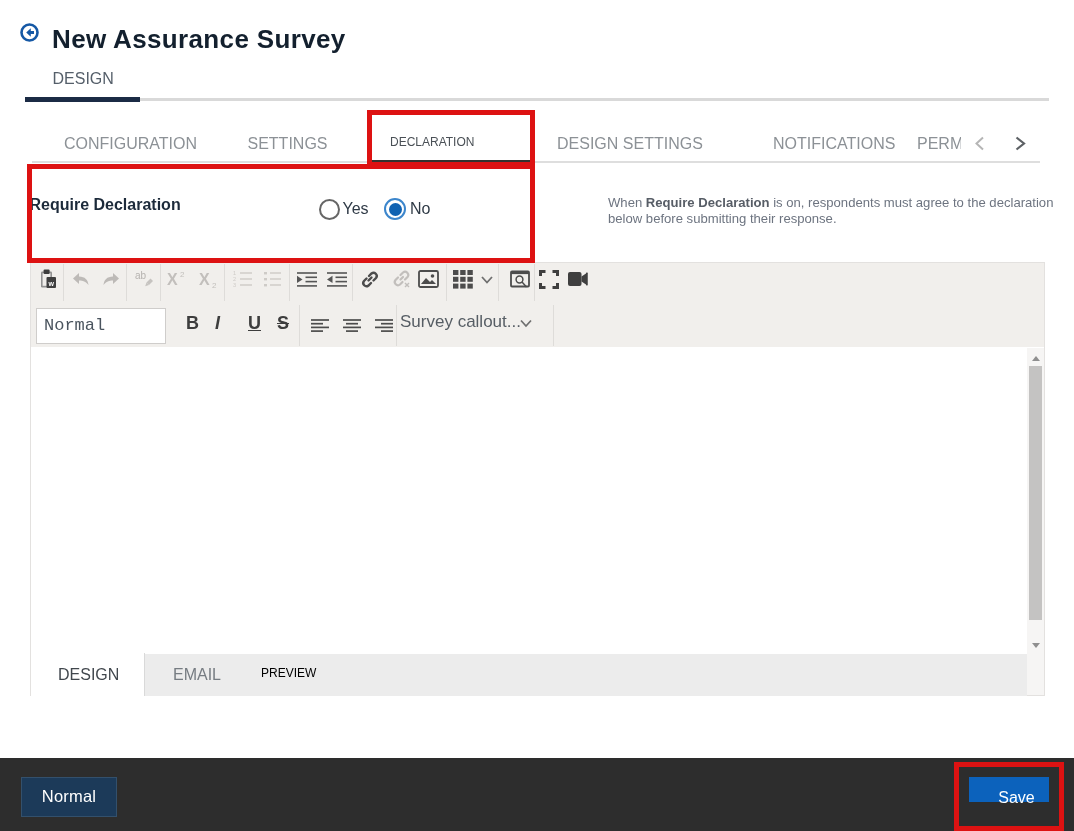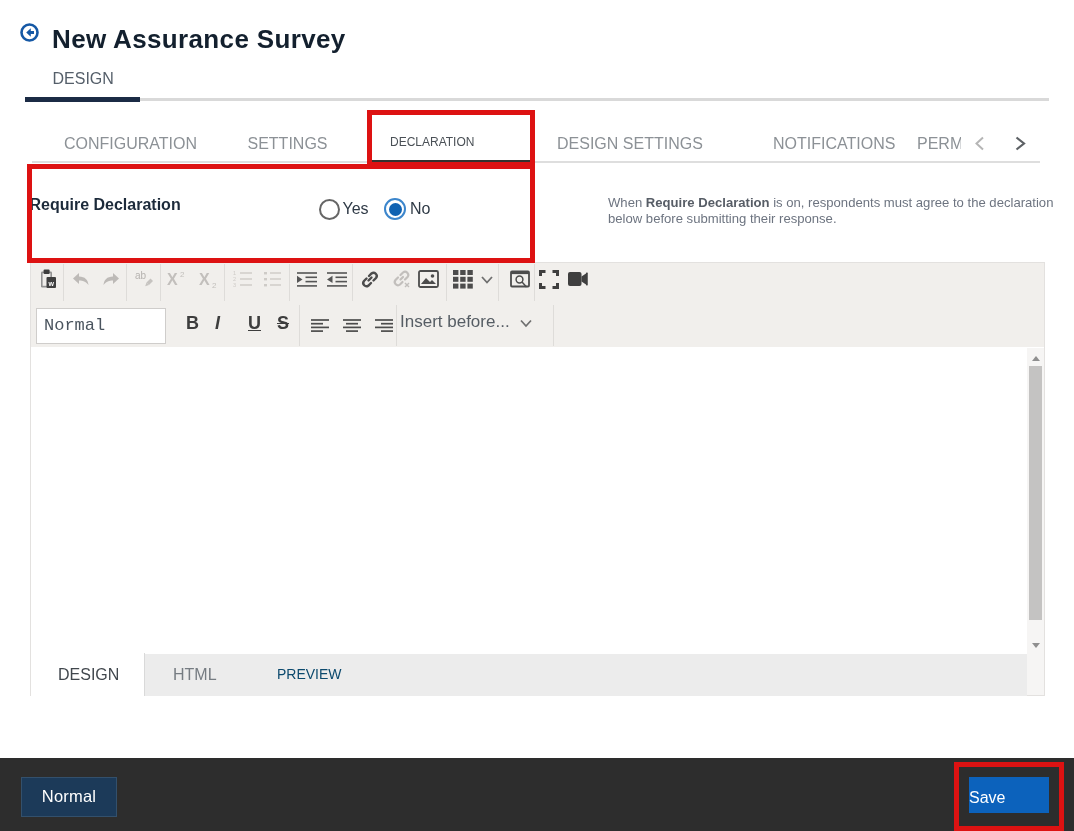--- a/index.html
+++ b/index.html
@@ -211,41 +211,41 @@
     </g>
 </svg>
 <svg class="abs" style="left:375px; top:319px;" width="18" height="13" viewBox="0 0 18 13">
   <g stroke="#4c4c4c" stroke-width="1.7">
       <line x1="0" y1="1" x2="18" y2="1"></line>
       <line x1="6" y1="4.7" x2="18" y2="4.7"></line>
       <line x1="0" y1="8.4" x2="18" y2="8.4"></line>
       <line x1="6" y1="12.1" x2="18" y2="12.1"></line>
     </g>
 </svg>
-<div class="abs" style="left:400px; top:311.5px; font-size:17px; color:#565d64;">Insert before...</div>
+<div class="abs" style="left:400px; top:311.5px; font-size:17px; color:#565d64;">Survey callout...</div>
 <svg class="abs" style="left:520px; top:319px;" width="12" height="9" viewBox="0 0 12 9">
   <path d="M1 1.5 L6 7 L11 1.5" fill="none" stroke="#6f6f6f" stroke-width="1.7"></path>
 </svg>
 
 <div class="abs" style="left:31px; top:347px; width:1013px; height:306px; background:#ffffff;"></div>
 
 <div class="abs" style="left:1027px; top:348px; width:17px; height:347px; background:#f6f5f4;"></div>
 <div class="abs" style="left:1029px; top:366px; width:13px; height:254px; background:#c4c3c2;"></div>
 <svg class="abs" style="left:1031px; top:355px;" width="10" height="8" viewBox="0 0 10 8">
     <path d="M5 1 L9 6 L1 6 Z" fill="#8f8f8f"></path>
   </svg>
 <svg class="abs" style="left:1031px; top:641px;" width="10" height="8" viewBox="0 0 10 8">
     <path d="M1 2 L9 2 L5 7 Z" fill="#8f8f8f"></path>
   </svg>
 
 <div class="abs" style="left:31px; top:654px; width:996px; height:42px; background:#ececec;"></div>
 <div class="abs" style="left:31px; top:653px; width:114px; height:43px; background:#ffffff; border-right:1px solid #d9d9d9;"></div>
 <div class="abs" style="left:58px; top:666px; font-size:16px; color:#41474d;">DESIGN</div>
-<div class="abs" style="left:173px; top:666px; font-size:16px; color:#767c82;">HTML</div>
-<div class="abs" style="left:277px; top:666px; font-size:14px; color:#0c4a6e;">PREVIEW</div>
+<div class="abs" style="left:173px; top:666px; font-size:16px; color:#767c82;">EMAIL</div>
+<div class="abs" style="left:261px; top:666px; font-size:12px; color:#000000;">PREVIEW</div>
 
 <div class="abs" style="left:0px; top:758px; width:1074px; height:73px; background:#2d2d2d;"></div>
 <div class="abs" style="left:21px; top:777px; width:96px; height:40px; background:#1c3a59; border:1.5px solid #33506c; color:#ffffff; font-size:16.5px; letter-spacing:0.2px; text-align:center; line-height:36px;">Normal</div>
-<div class="abs" style="left:969px; top:777px; width:80px; height:36px; background:#0c62bc; color:#ffffff; font-size:16px; line-height:41px;">Save</div>
+<div class="abs" style="left:969px; top:777px; width:80px; height:25px; background:#0c62bc; color:#ffffff; font-size:16px; text-align:center; line-height:41px;padding-left:15px;">Save</div>
 
 <div class="abs" style="left:367px; top:110px; width:168px; height:57px; border:5px solid #dd1212; z-index:50;"></div>
 <div class="abs" style="left:27px; top:164px; width:508px; height:99px; border:5px solid #dd1212; z-index:50;"></div>
 <div class="abs" style="left:954px; top:762px; width:110px; height:69px; border:5px solid #dd1212; z-index:50;"></div>
 
 </body></html>

